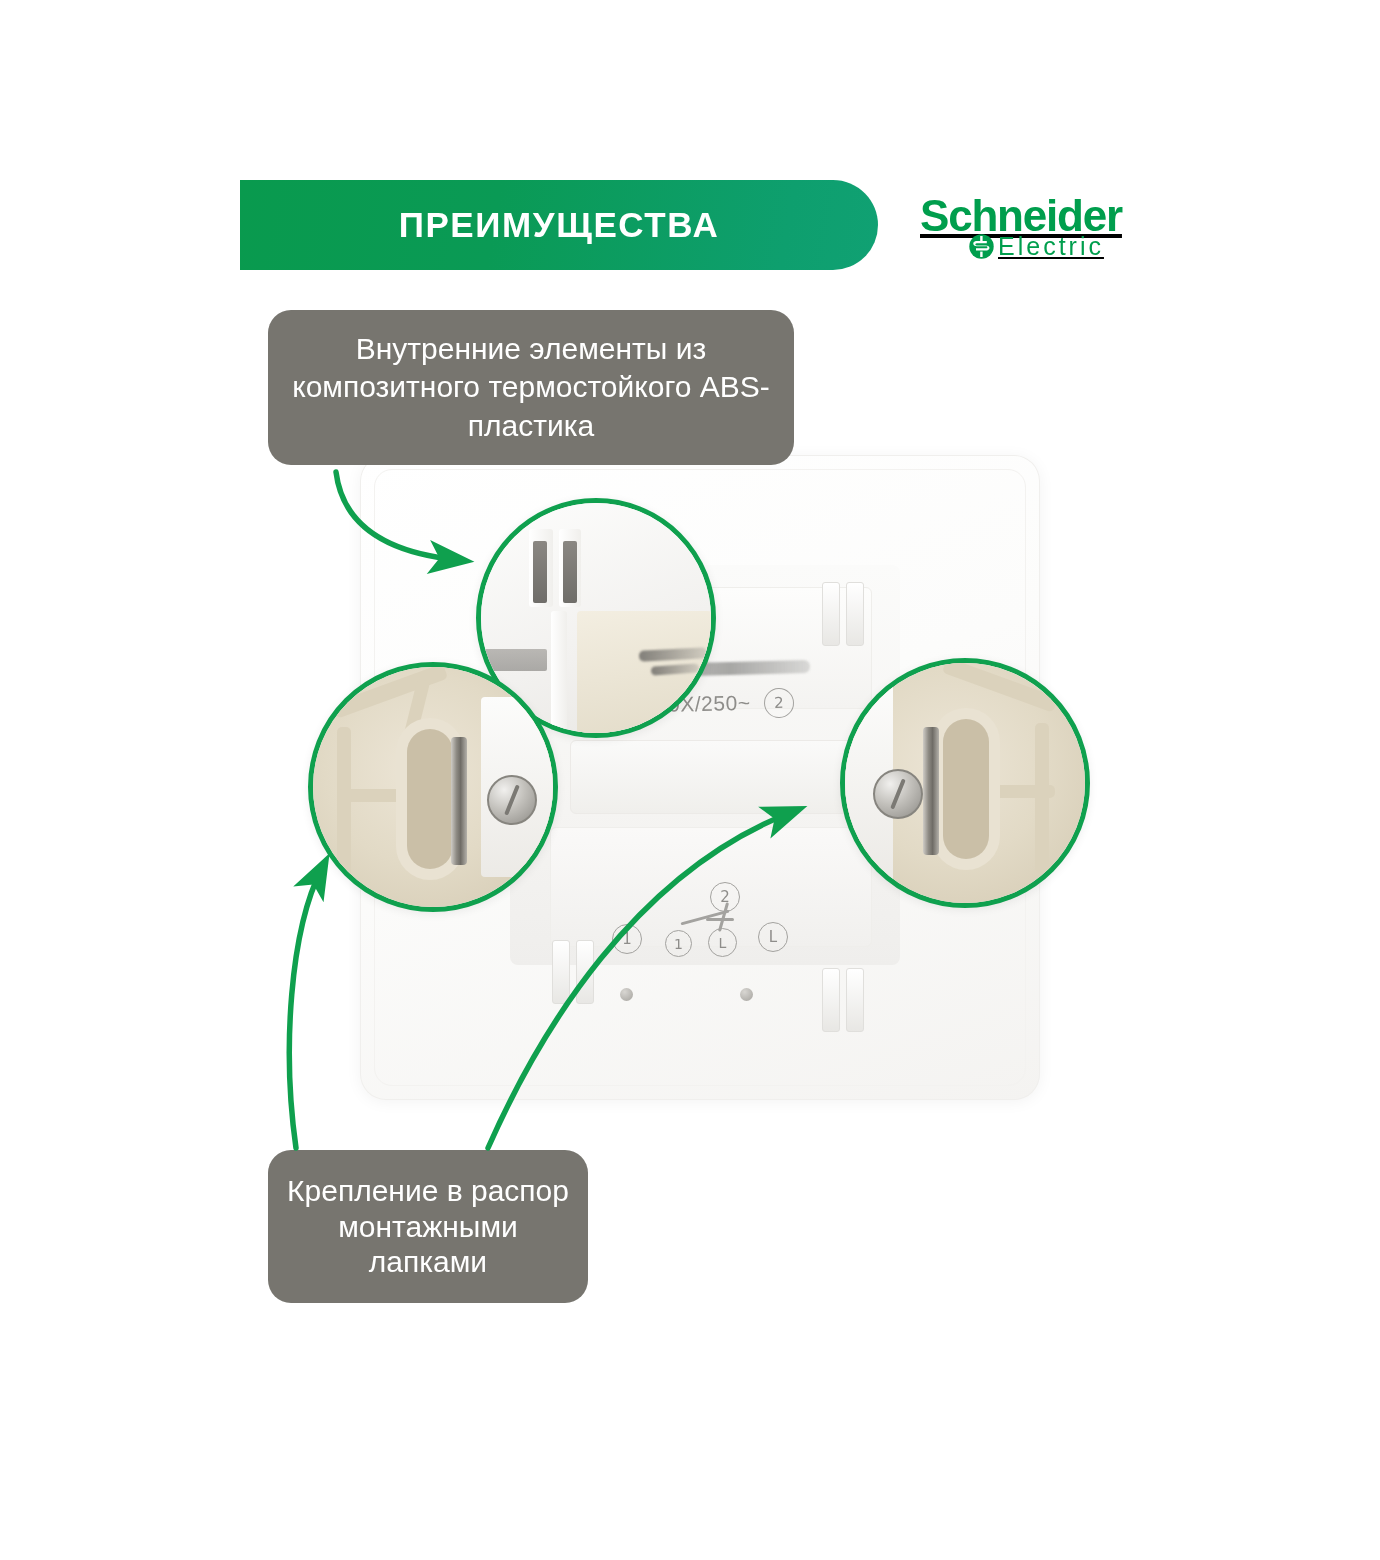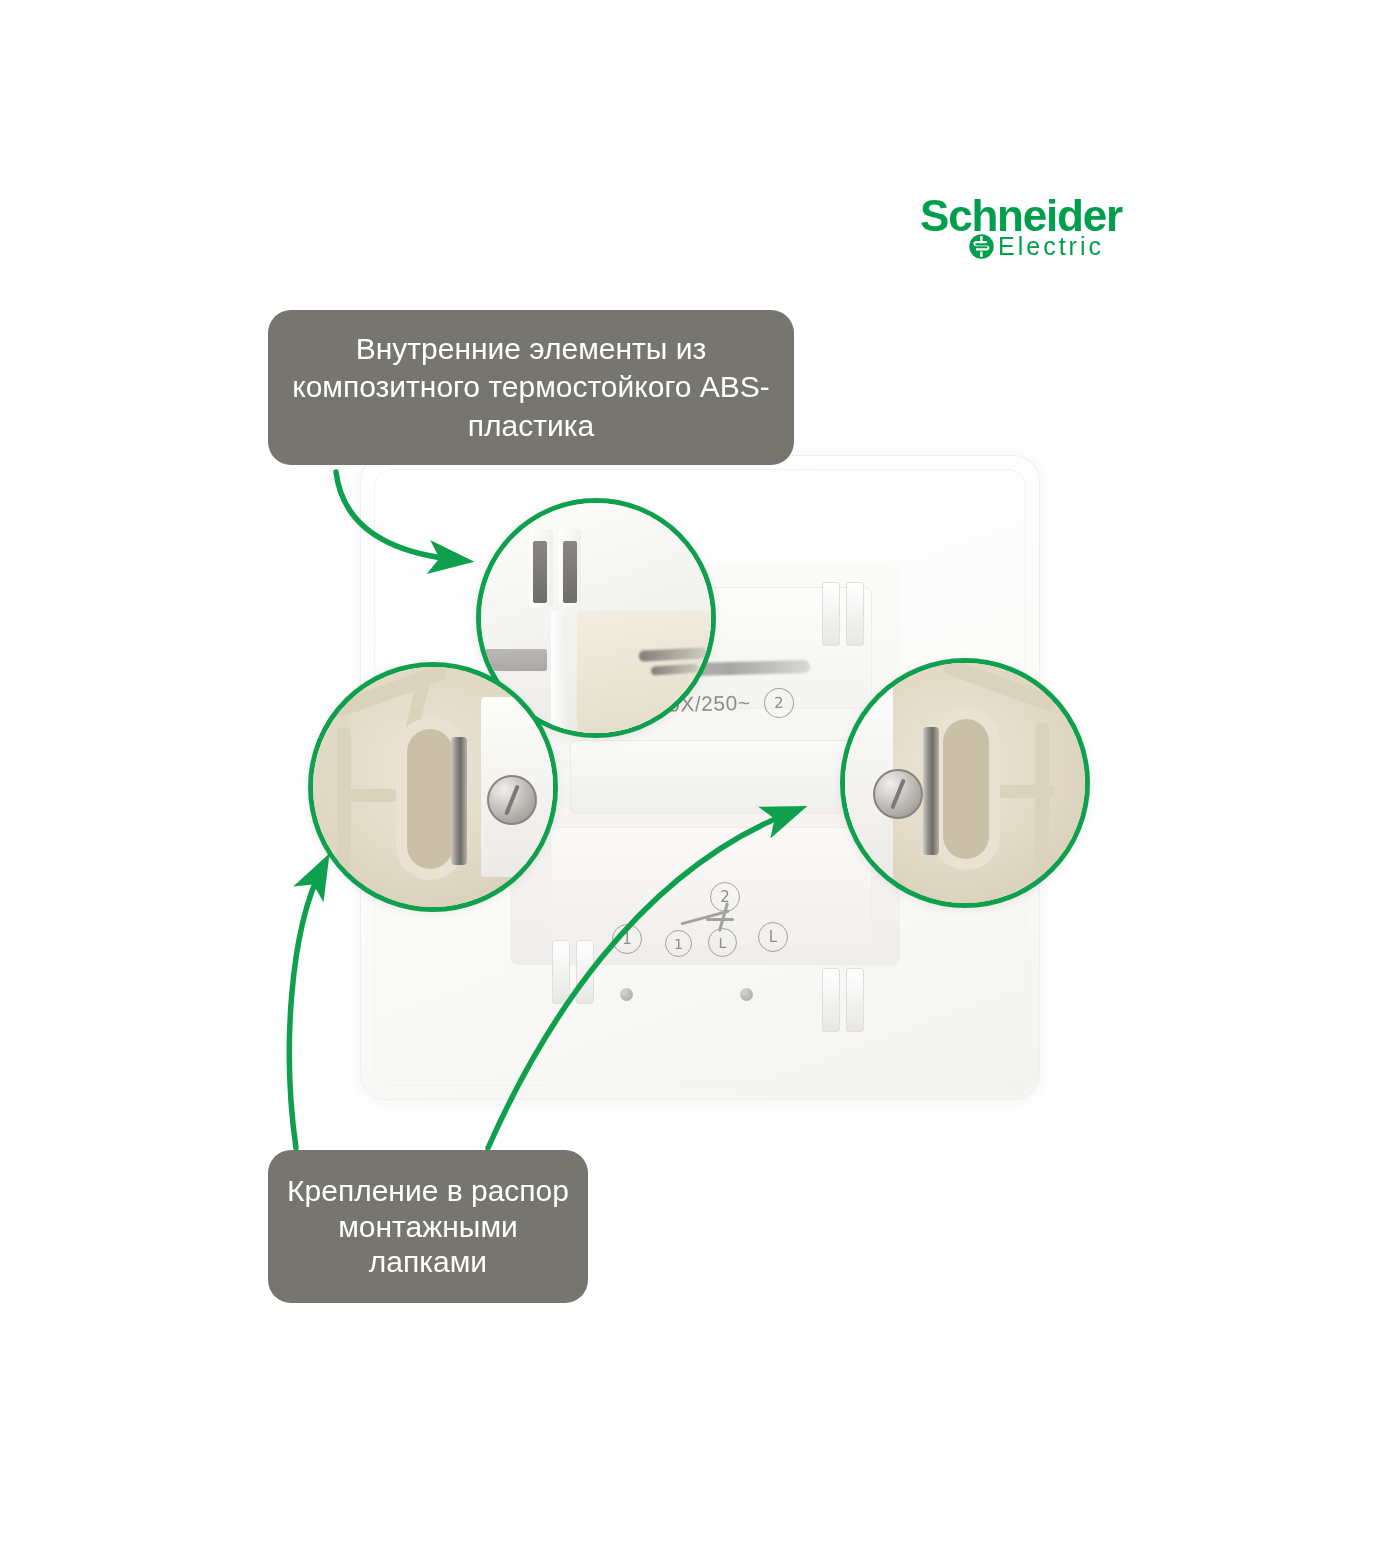--- a/index.html
+++ b/index.html
@@ -19,21 +19,21 @@
     display:flex;align-items:center;justify-content:center;
   }
   .banner-title{
     color:#ffffff;font-size:35px;font-weight:bold;letter-spacing:1.6px;
     white-space:nowrap;
   }
 
   
   .schneider-logo{
     position:absolute;left:920px;top:190px;width:215px;height:75px;
-    display:flex;flex-direction:column;align-items:flex-start;justify-content:center;
+    display:flex;flex-direction:column;align-items:flex-start;justify-content:center;text-decoration:underline;
   }
   .sch-word{
     color:#009E4D;font-size:44px;font-weight:bold;line-height:0.95;
     letter-spacing:-1.2px;font-family:"Liberation Sans",sans-serif;
   }
   .sch-sub{
     display:flex;align-items:center;gap:3px;margin-top:-3px;margin-left:48px;
   }
   .sch-mark{
     width:27px;height:27px;position:relative;flex:0 0 auto;
@@ -202,20 +202,23 @@
   .zc-white{position:absolute;background:linear-gradient(180deg,#fcfcfb,#eceae6);border-radius:4px;}
 
   
   .arrows{position:absolute;left:0;top:0;width:1380px;height:1560px;pointer-events:none;}
 </style>
 </head>
 <body>
 
 <div class="stage">
 
+  <div class="banner">
+    <span class="banner-title">ПРЕИМУЩЕСТВА</span>
+  </div>
 
   <div class="schneider-logo">
     <span class="sch-word">Schneider</span>
     <span class="sch-sub">
       <span class="sch-mark">
         <svg width="27" height="27" viewBox="0 0 27 27">
           <circle cx="13.5" cy="13.5" r="12.2" fill="#009E4D"></circle>
           <path d="M8.8 8.0 c-3.0 0 -4.3 2.3 -3.0 4.0 c1.0 1.3 3.2 1.2 4.6 1.2 l7.6 0
                    c1.1 0 1.6 .6 1.4 1.2 c-.2 .7 -1.0 .9 -2.0 .9 l-9.4 0 l0 2.3 l9.8 0
                    c3.0 0 4.4 -2.2 3.2 -3.9 c-1.0 -1.4 -3.2 -1.3 -4.7 -1.3 l-7.5 0

